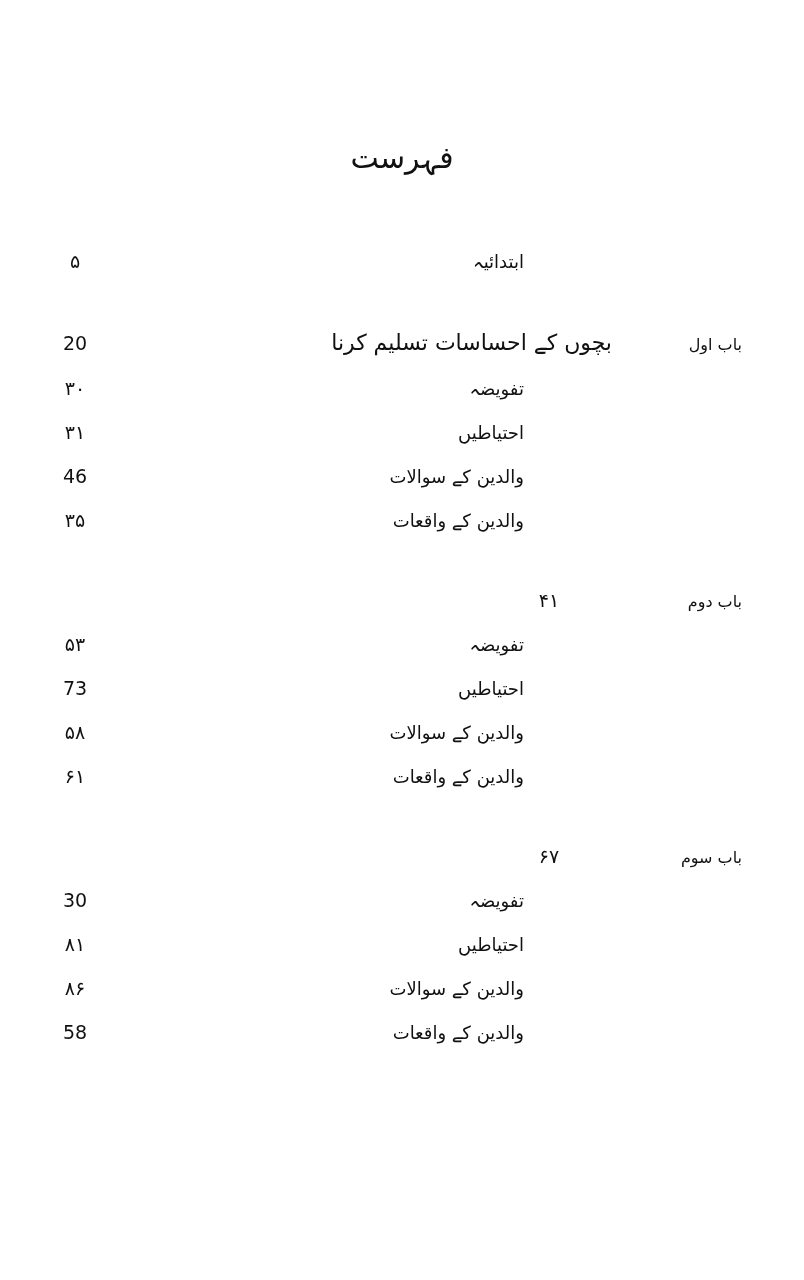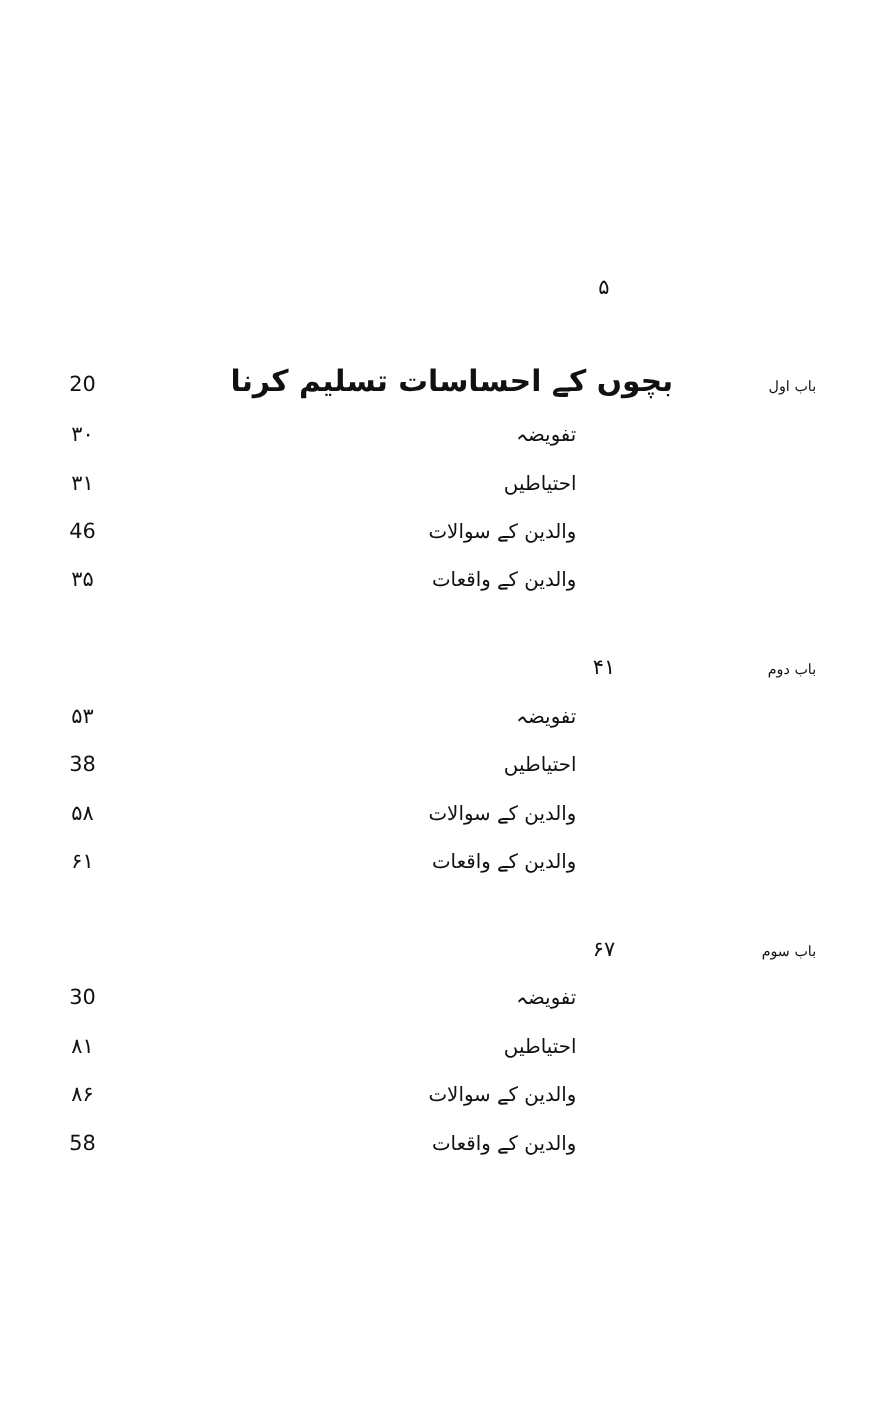--- a/index.html
+++ b/index.html
@@ -45,34 +45,34 @@
     flex-direction: row;
     align-items: baseline;
     width: 804px;
     box-sizing: border-box;
     padding: 0 62px 0 0;
     margin: 0;
   }
   .chapter-label {
     width: 118px;
     text-align: right;
-    font-size: 13px;
+    font-size: 16px;
     white-space: nowrap;
     color: #111111;
   }
   .entry-title {
     flex: 1 1 auto;
     text-align: right;
     padding-right: 10px;
     white-space: nowrap;
     color: #111111;
   }
   .entry-title.major {
-    font-size: 27px;
-    font-weight: 700;
+    font-size: 22px;
+    font-weight: 400;
     padding-right: 12px;
   }
   .entry-title.minor {
     font-size: 18px;
     padding-right: 100px;
   }
   .entry-page {
     width: 150px;
     text-align: center;
     font-size: 19px;
@@ -80,24 +80,26 @@
     direction: rtl;
   }
   .row-gap-small { margin-top: 22px; }
   .row-gap-section { margin-top: 58px; }
 </style>
 </head>
 <body>
 
 <div class="page">
 
+  <div class="page-title">فہرست</div>
 
   <div class="toc">
       <div class="toc-row">
         <div class="chapter-label"></div>
+        <div class="entry-title minor">ابتدائیہ</div>
         <div class="entry-page">۵</div>
       </div>
       <div class="toc-row row-gap-section">
         <div class="chapter-label">باب اول</div>
         <div class="entry-title major">بچوں کے احساسات تسلیم کرنا</div>
         <div class="entry-page">20</div>
       </div>
       <div class="toc-row row-gap-small">
         <div class="chapter-label"></div>
         <div class="entry-title minor">تفویضہ</div>
@@ -123,21 +125,21 @@
         <div class="entry-page">۴۱</div>
       </div>
       <div class="toc-row row-gap-small">
         <div class="chapter-label"></div>
         <div class="entry-title minor">تفویضہ</div>
         <div class="entry-page">۵۳</div>
       </div>
       <div class="toc-row row-gap-small">
         <div class="chapter-label"></div>
         <div class="entry-title minor">احتیاطیں</div>
-        <div class="entry-page">38</div>
+        <div class="entry-page">73</div>
       </div>
       <div class="toc-row row-gap-small">
         <div class="chapter-label"></div>
         <div class="entry-title minor">والدین کے سوالات</div>
         <div class="entry-page">۵۸</div>
       </div>
       <div class="toc-row row-gap-small">
         <div class="chapter-label"></div>
         <div class="entry-title minor">والدین کے واقعات</div>
         <div class="entry-page">۶۱</div>

